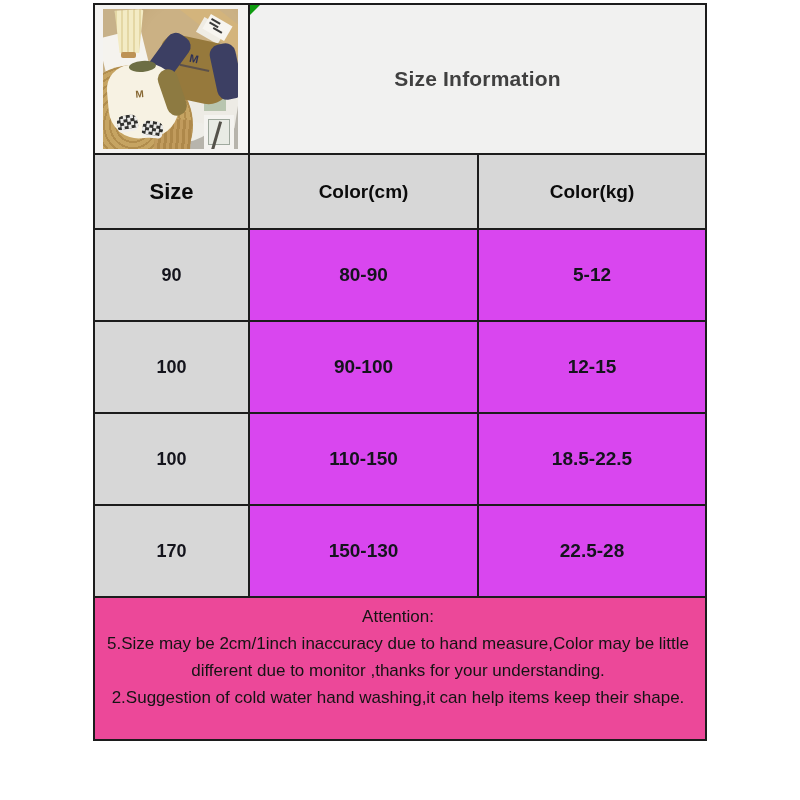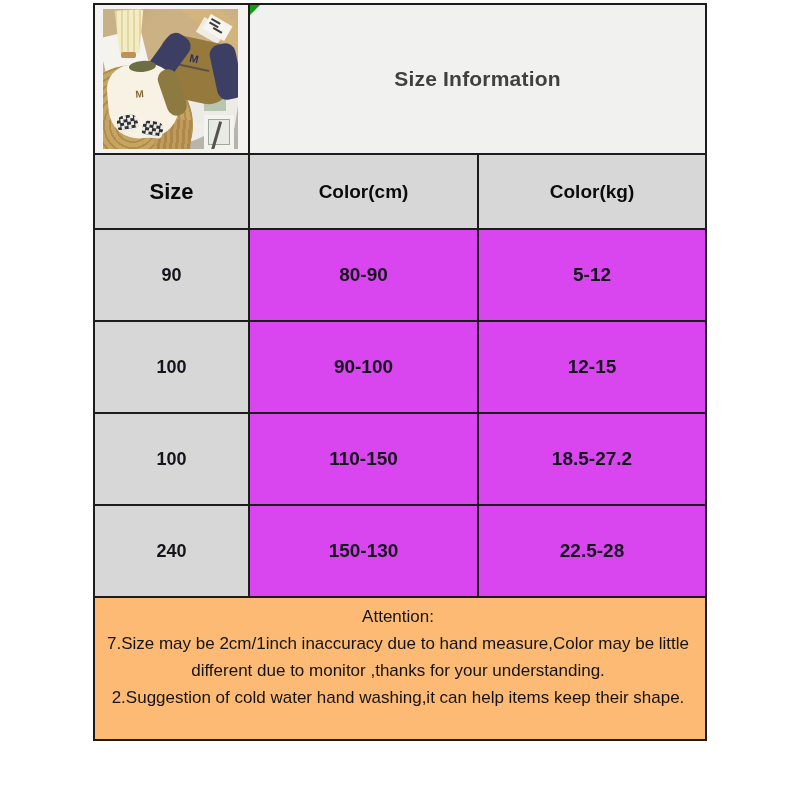--- a/index.html
+++ b/index.html
@@ -25,21 +25,21 @@
 
   tr.header-row{height:75px;}
   tr.header-row th{background:#d7d7d7;font-weight:bold;font-size:19px;color:#0b0b0b;}
   tr.header-row th.size-hd{font-size:22px;margin-left:7px;}
 
   tr.data-row{height:92px;}
   tr.data-row td{background:#d946ef;font-weight:bold;font-size:19px;color:#14141c;}
   tr.data-row td.size-col{background:#d7d7d7;font-size:18px;}
 
   tr.note-row{height:128px;}
-  td.attention-cell{background:#fdba74;text-align:left;vertical-align:top;
+  td.attention-cell{background:#ec4899;text-align:left;vertical-align:top;
     padding:5px 8px 28px 4px;font-size:17px;line-height:27px;font-weight:normal;color:#141414;}
 
   
   .photo{position:relative;width:135px;height:140px;overflow:hidden;background:#c7b189;}
   .photo *{position:absolute;}
   .ph-fabric{top:-28px;left:20px;width:140px;height:120px;background:#cbb184;border-radius:45%;
     transform:rotate(-18deg);box-shadow:inset 0 0 18px rgba(110,85,40,.35);}
   .ph-fabric2{right:-34px;top:24px;width:80px;height:100px;background:#c3ab7c;border-radius:40%;transform:rotate(12deg);}
   .ph-floor{right:-16px;bottom:-14px;width:64px;height:74px;background:#b7b4ac;transform:rotate(16deg);}
   .ph-paper{top:24px;left:-2px;width:44px;height:34px;background:#f5f3ee;transform:rotate(-14deg);}
@@ -142,30 +142,30 @@
         <td>5-12</td>
       </tr>
       <tr class="data-row">
         <td class="size-col">100</td>
         <td>90-100</td>
         <td>12-15</td>
       </tr>
       <tr class="data-row">
         <td class="size-col">100</td>
         <td>110-150</td>
-        <td>18.5-27.2</td>
+        <td>18.5-22.5</td>
       </tr>
       <tr class="data-row">
-        <td class="size-col">240</td>
+        <td class="size-col">170</td>
         <td>150-130</td>
         <td>22.5-28</td>
       </tr>
 
       <tr class="note-row">
         <td class="attention-cell" colspan="3">
           <div>Attention:</div>
-          <div>7.Size may be 2cm/1inch inaccuracy due to hand measure,Color may be little different due to monitor ,thanks for your understanding.</div>
+          <div>5.Size may be 2cm/1inch inaccuracy due to hand measure,Color may be little different due to monitor ,thanks for your understanding.</div>
           <div>2.Suggestion of cold water hand washing,it can help items keep their shape.</div>
         </td>
       </tr>
     </tbody>
   </table>
 </div>
 
 </body></html>

